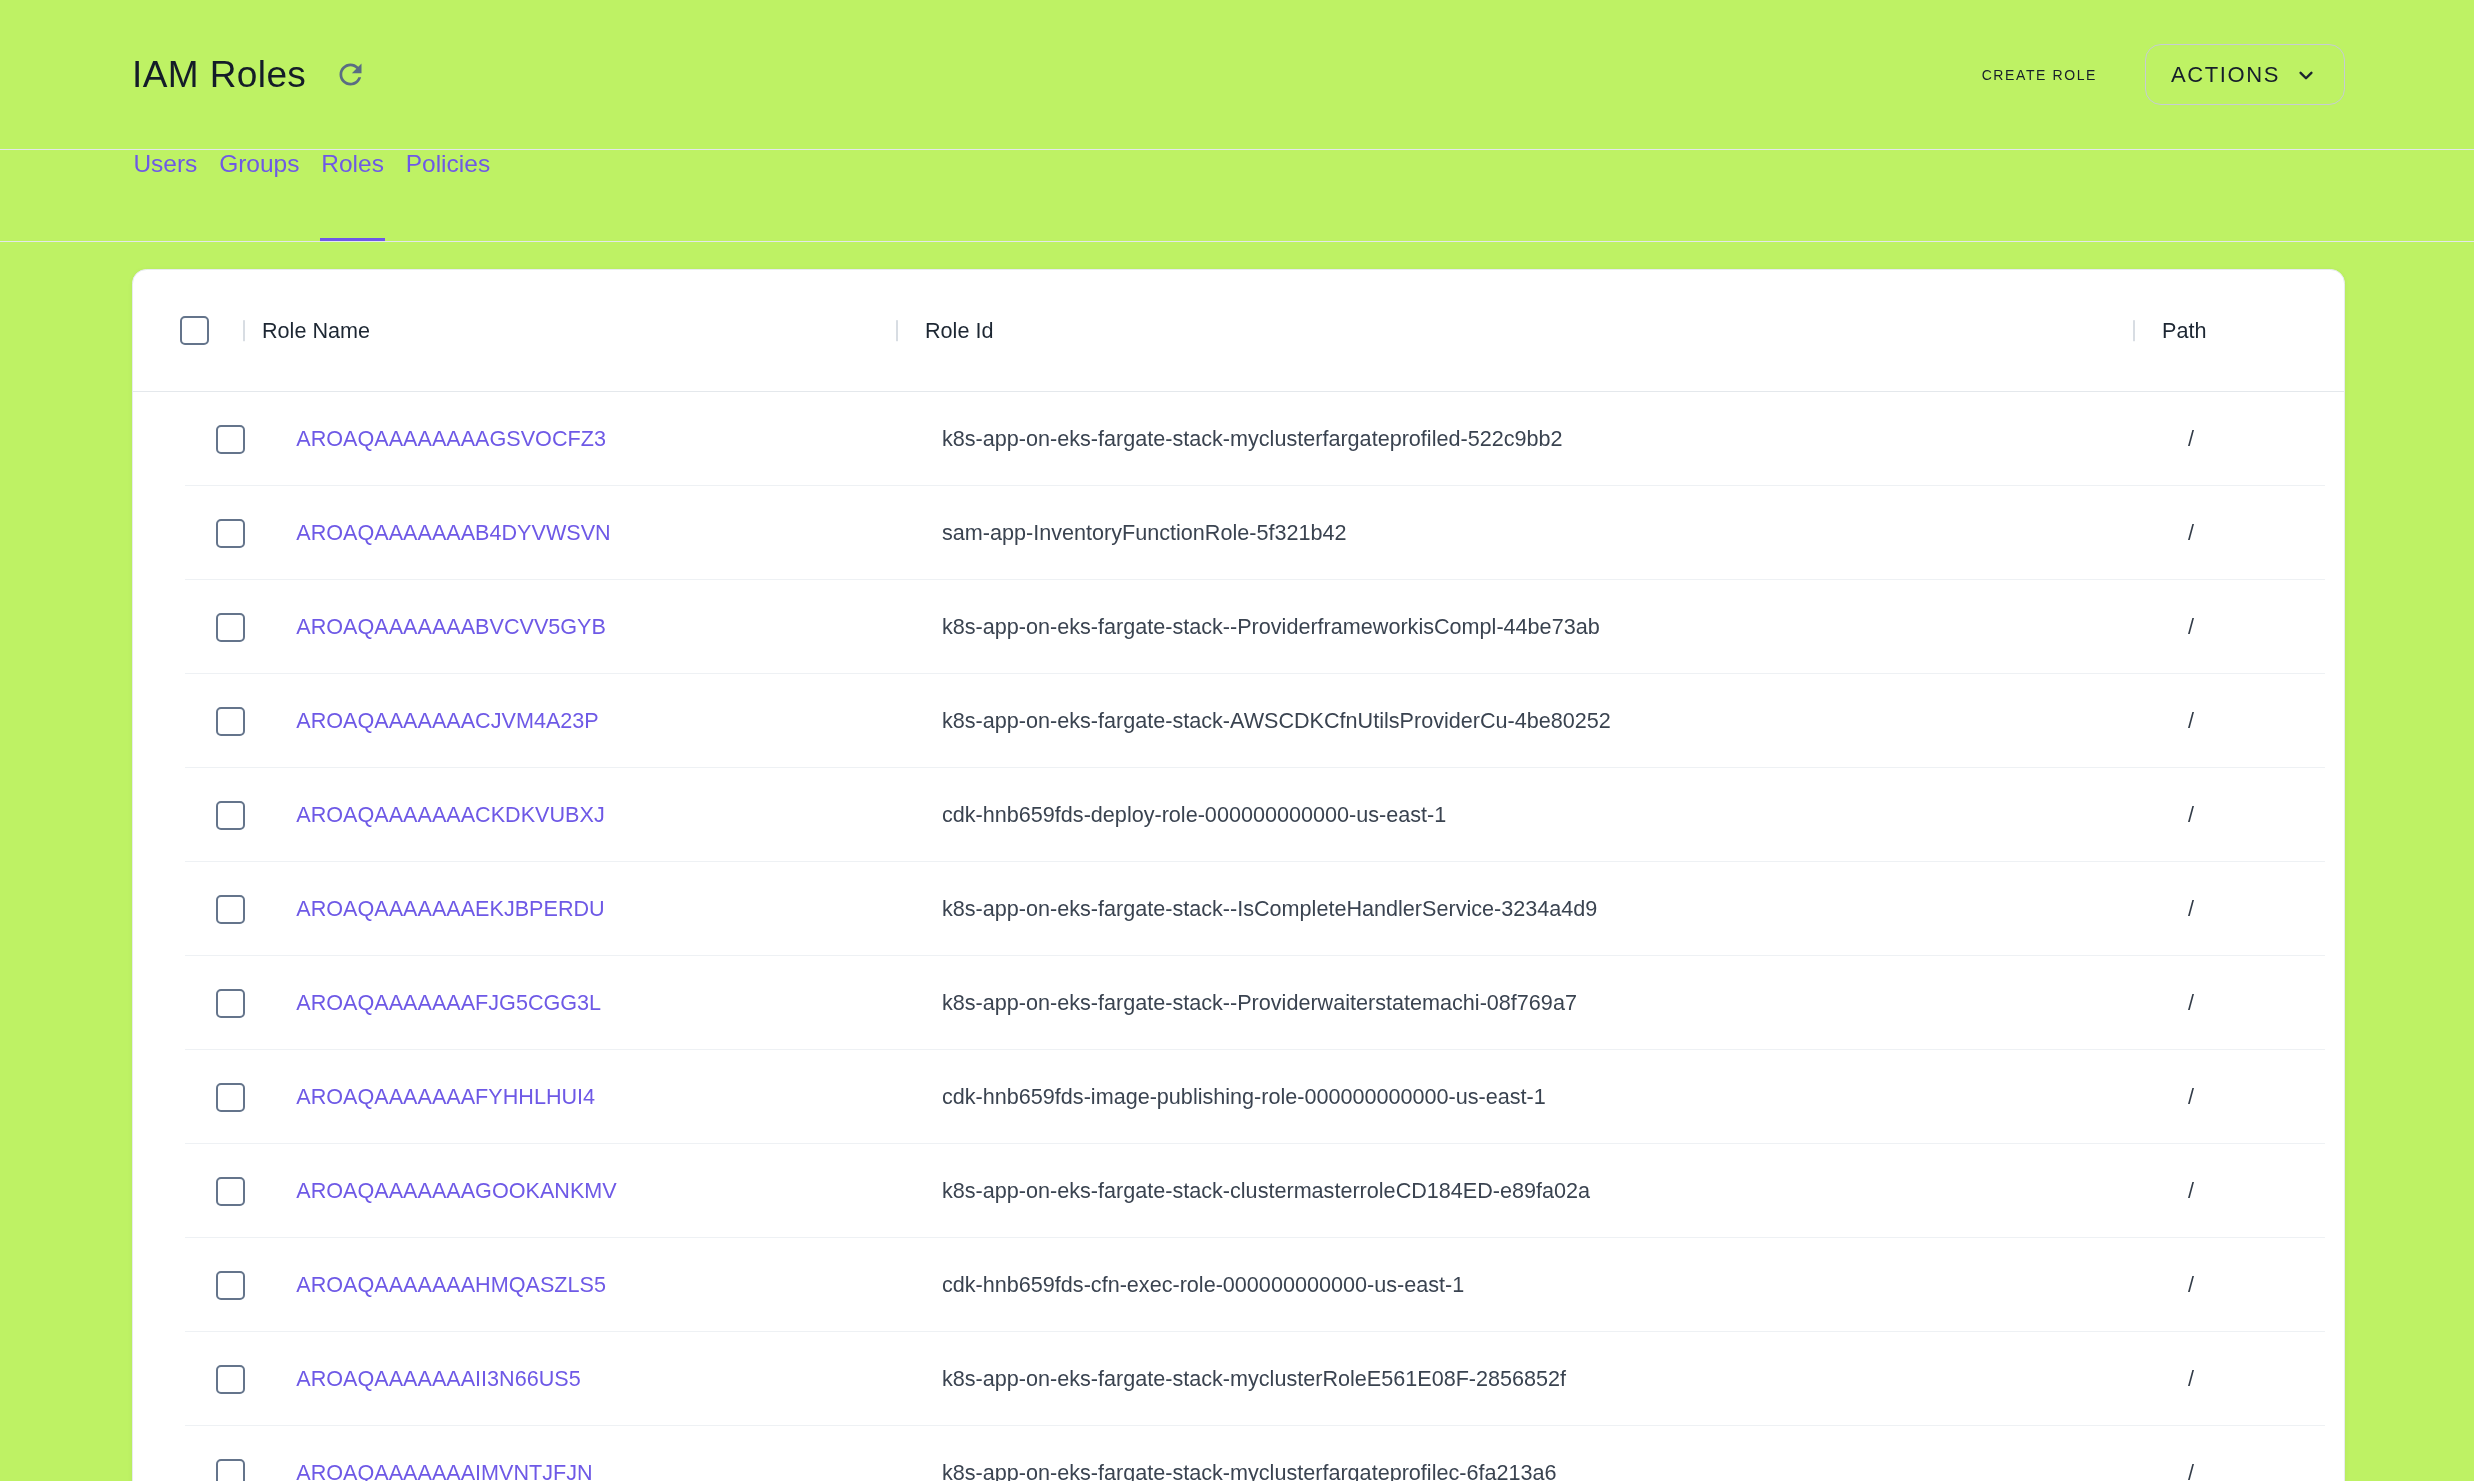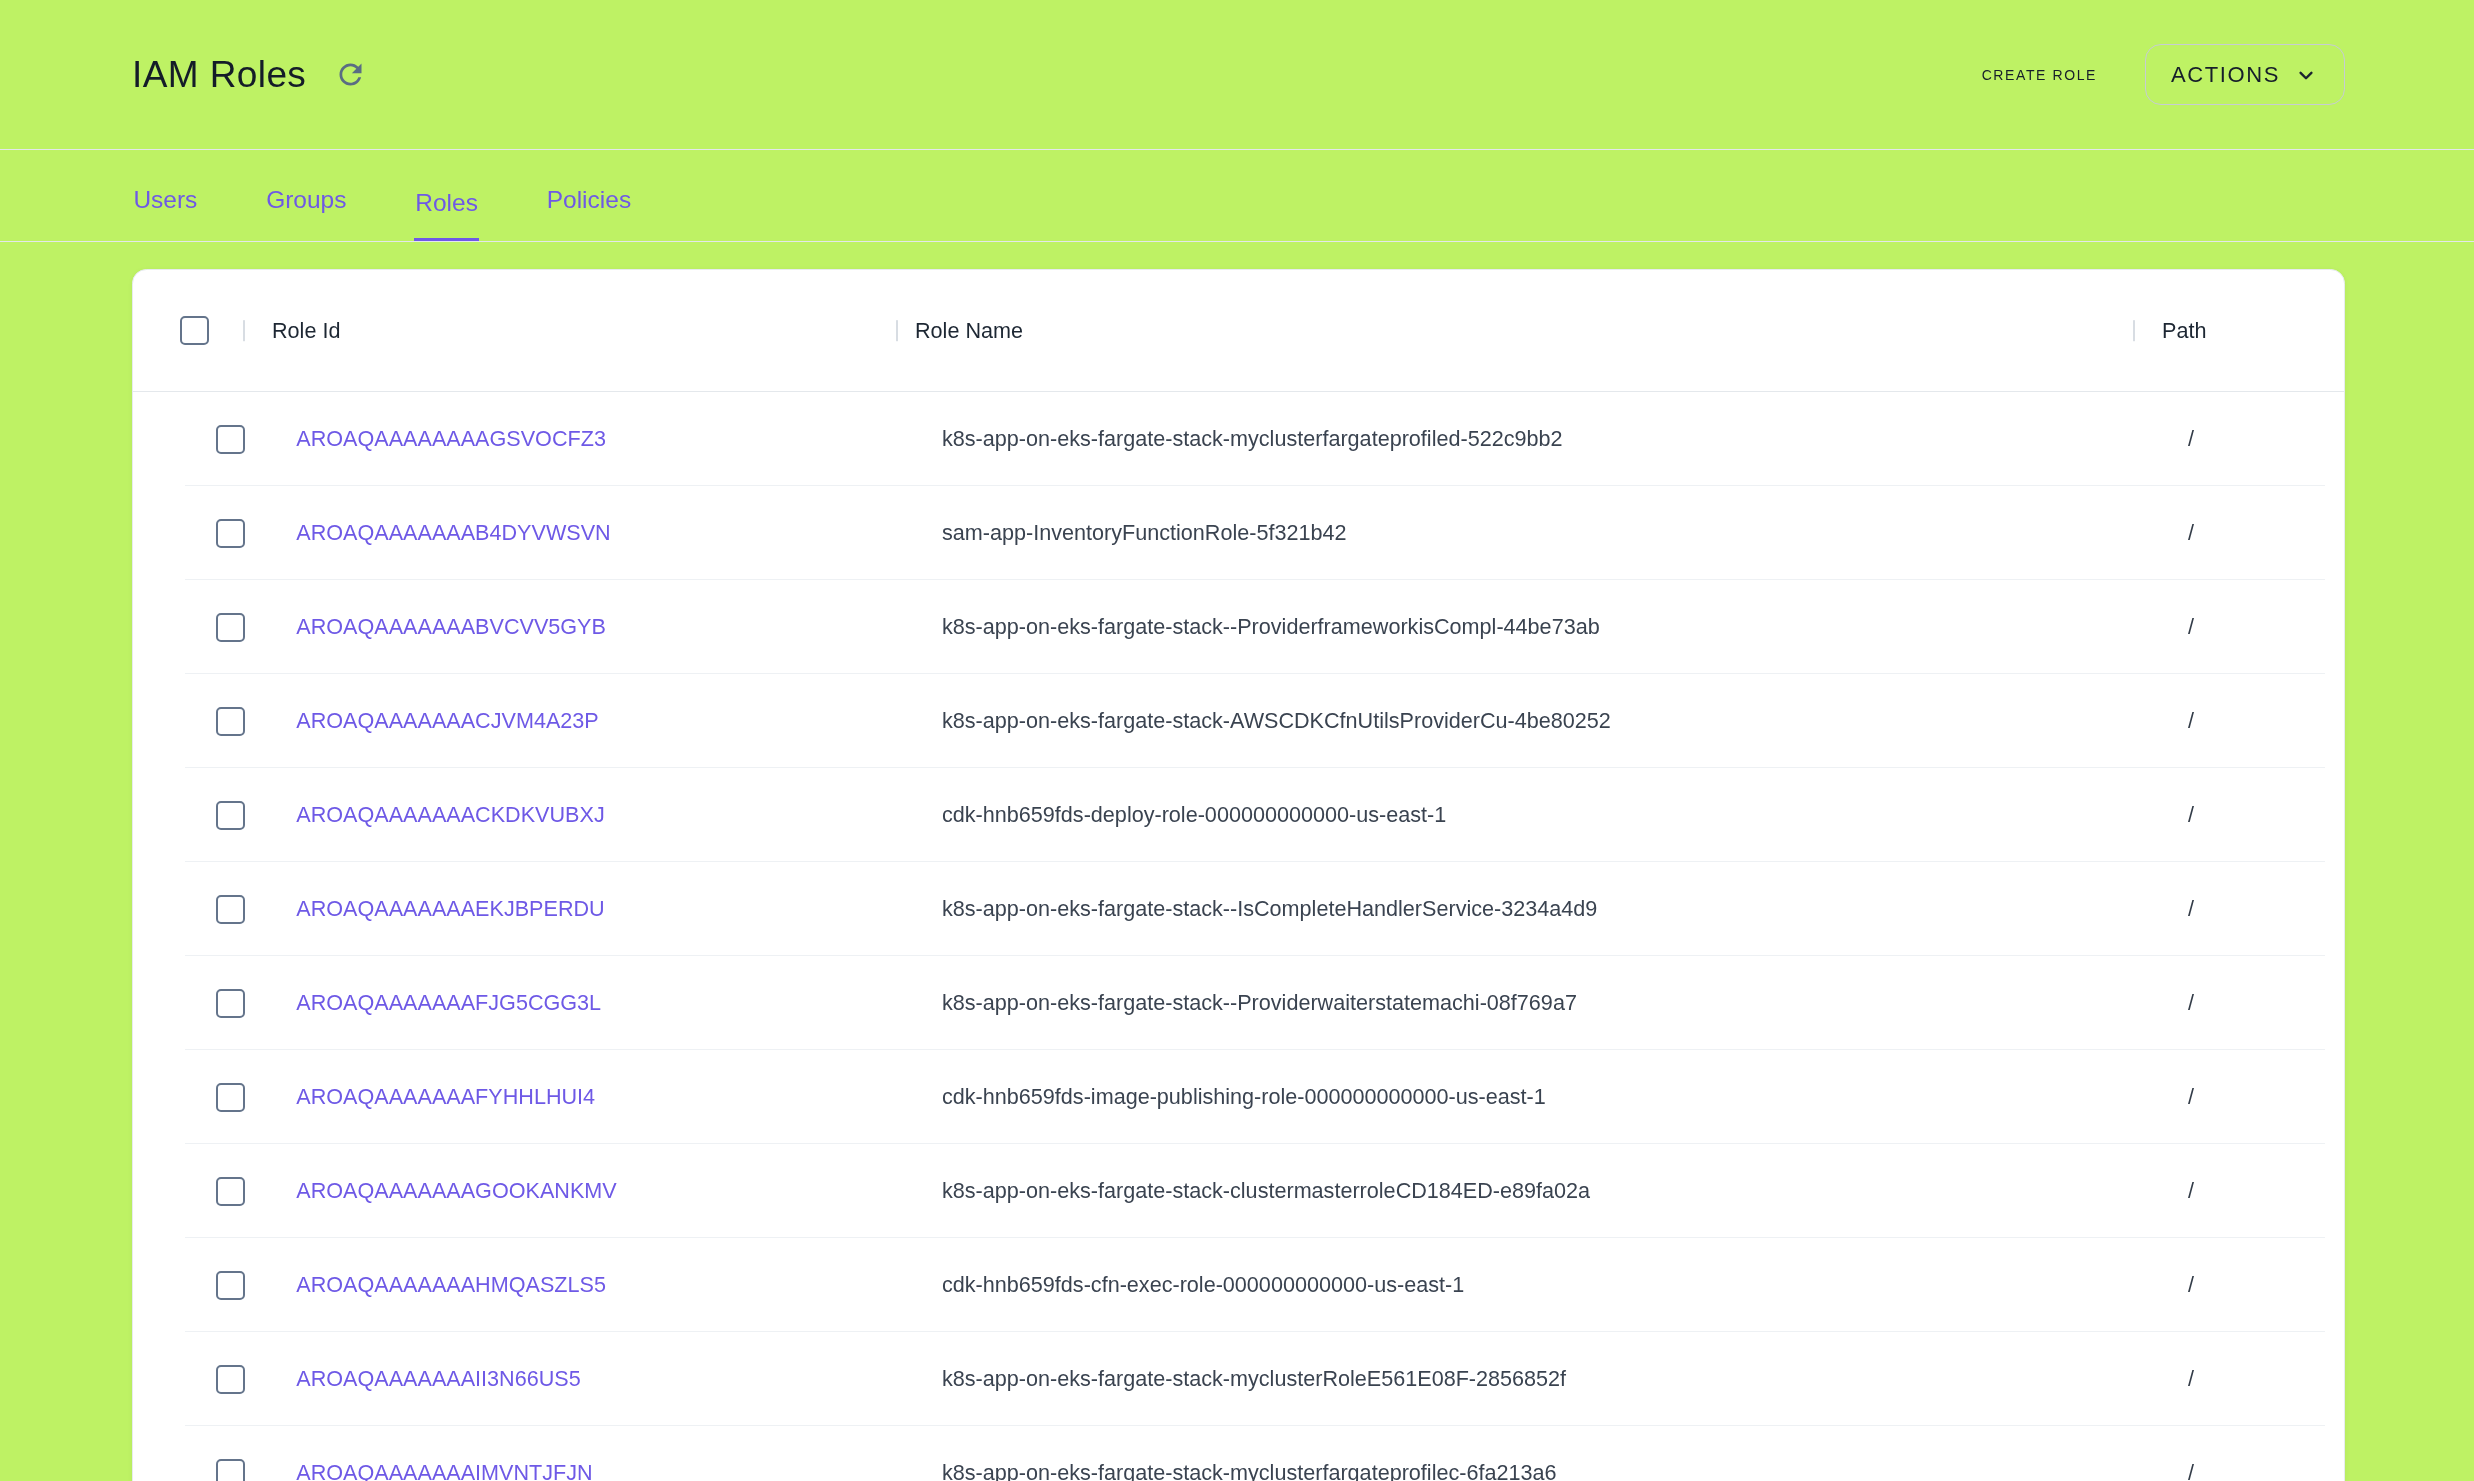--- a/index.html
+++ b/index.html
@@ -32,21 +32,21 @@
   .actions-btn{
     display:flex;align-items:center;gap:13px;
     height:61px;padding:0 25px;box-sizing:border-box;
     border:1.4px solid #c6ccd4;border-radius:16px;
     font-size:22px;font-weight:500;letter-spacing:1.6px;color:#161e2a;
     background:transparent;cursor:pointer;font-family:inherit;white-space:nowrap;
   }
   
   .tabbar{
     height:92px;box-sizing:border-box;
-    display:flex;align-items:flex-end;gap:66px;
+    display:flex;gap:19px;
     padding-left:132px;
     border-bottom:0.7px solid #e3e7eb;
   }
   .tab{
     font-size:24.5px;color:#6e59e6;cursor:pointer;
     padding:0 1.4px 24.5px 1.4px;
     border-bottom:3.6px solid transparent;
   }
   .tab.active{border-bottom-color:#6e59e6;padding-bottom:21px;}
   
@@ -129,22 +129,22 @@
     <div class="tab">Groups</div>
     <div class="tab active">Roles</div>
     <div class="tab">Policies</div>
   </div>
 
   <div class="card">
     <div class="grid-row thead">
       <div class="cell-check">
         <div class="checkbox"></div>
       </div>
+      <div class="hcell hpad-b">Role Name</div>
       <div class="hcell hpad-a">Role Id</div>
-      <div class="hcell hpad-b">Role Name</div>
       <div class="hcell hpad-a">Path</div>
     </div>
     <div>
   <div class="grid-row trow">
     <div class="cell-check">
       <div class="checkbox"></div>
     </div>
     <div class="cpad-a"><a class="role-link">AROAQAAAAAAAAGSVOCFZ3</a></div>
     <div class="cpad-b"><span class="role-name">k8s-app-on-eks-fargate-stack-myclusterfargateprofiled-522c9bb2</span></div>
     <div class="cpad-c"><span class="path-val">/</span></div>

